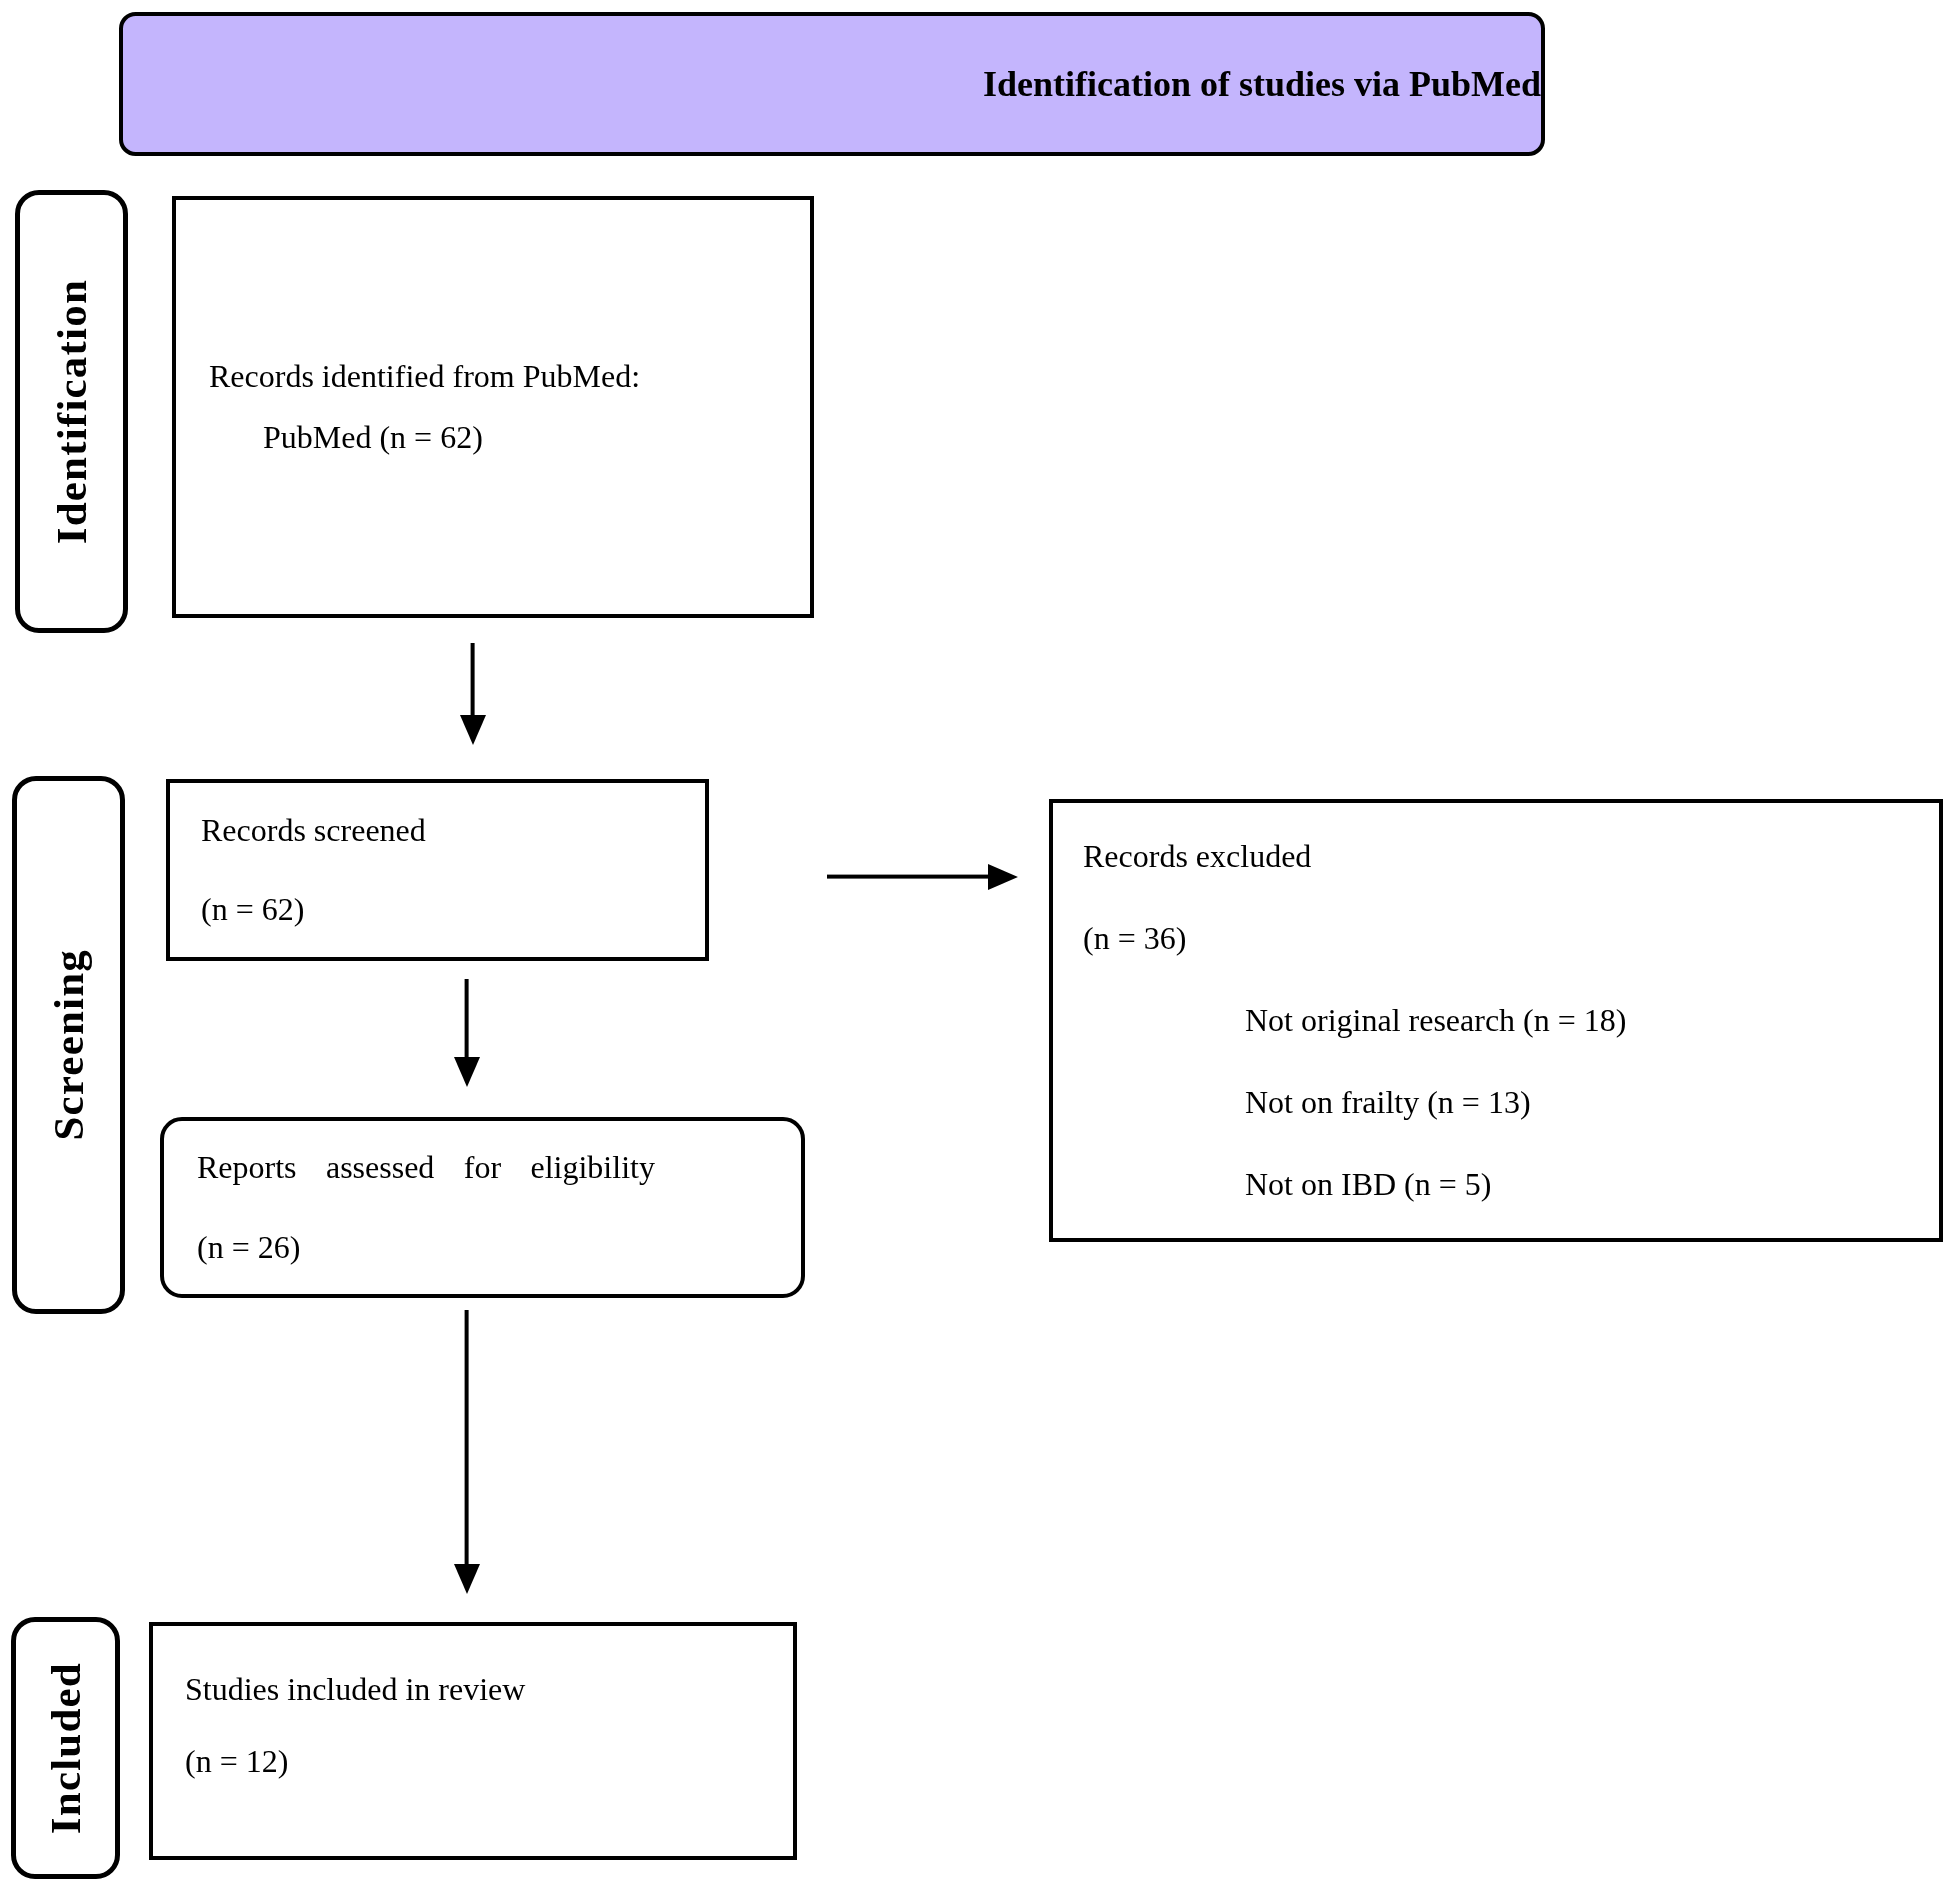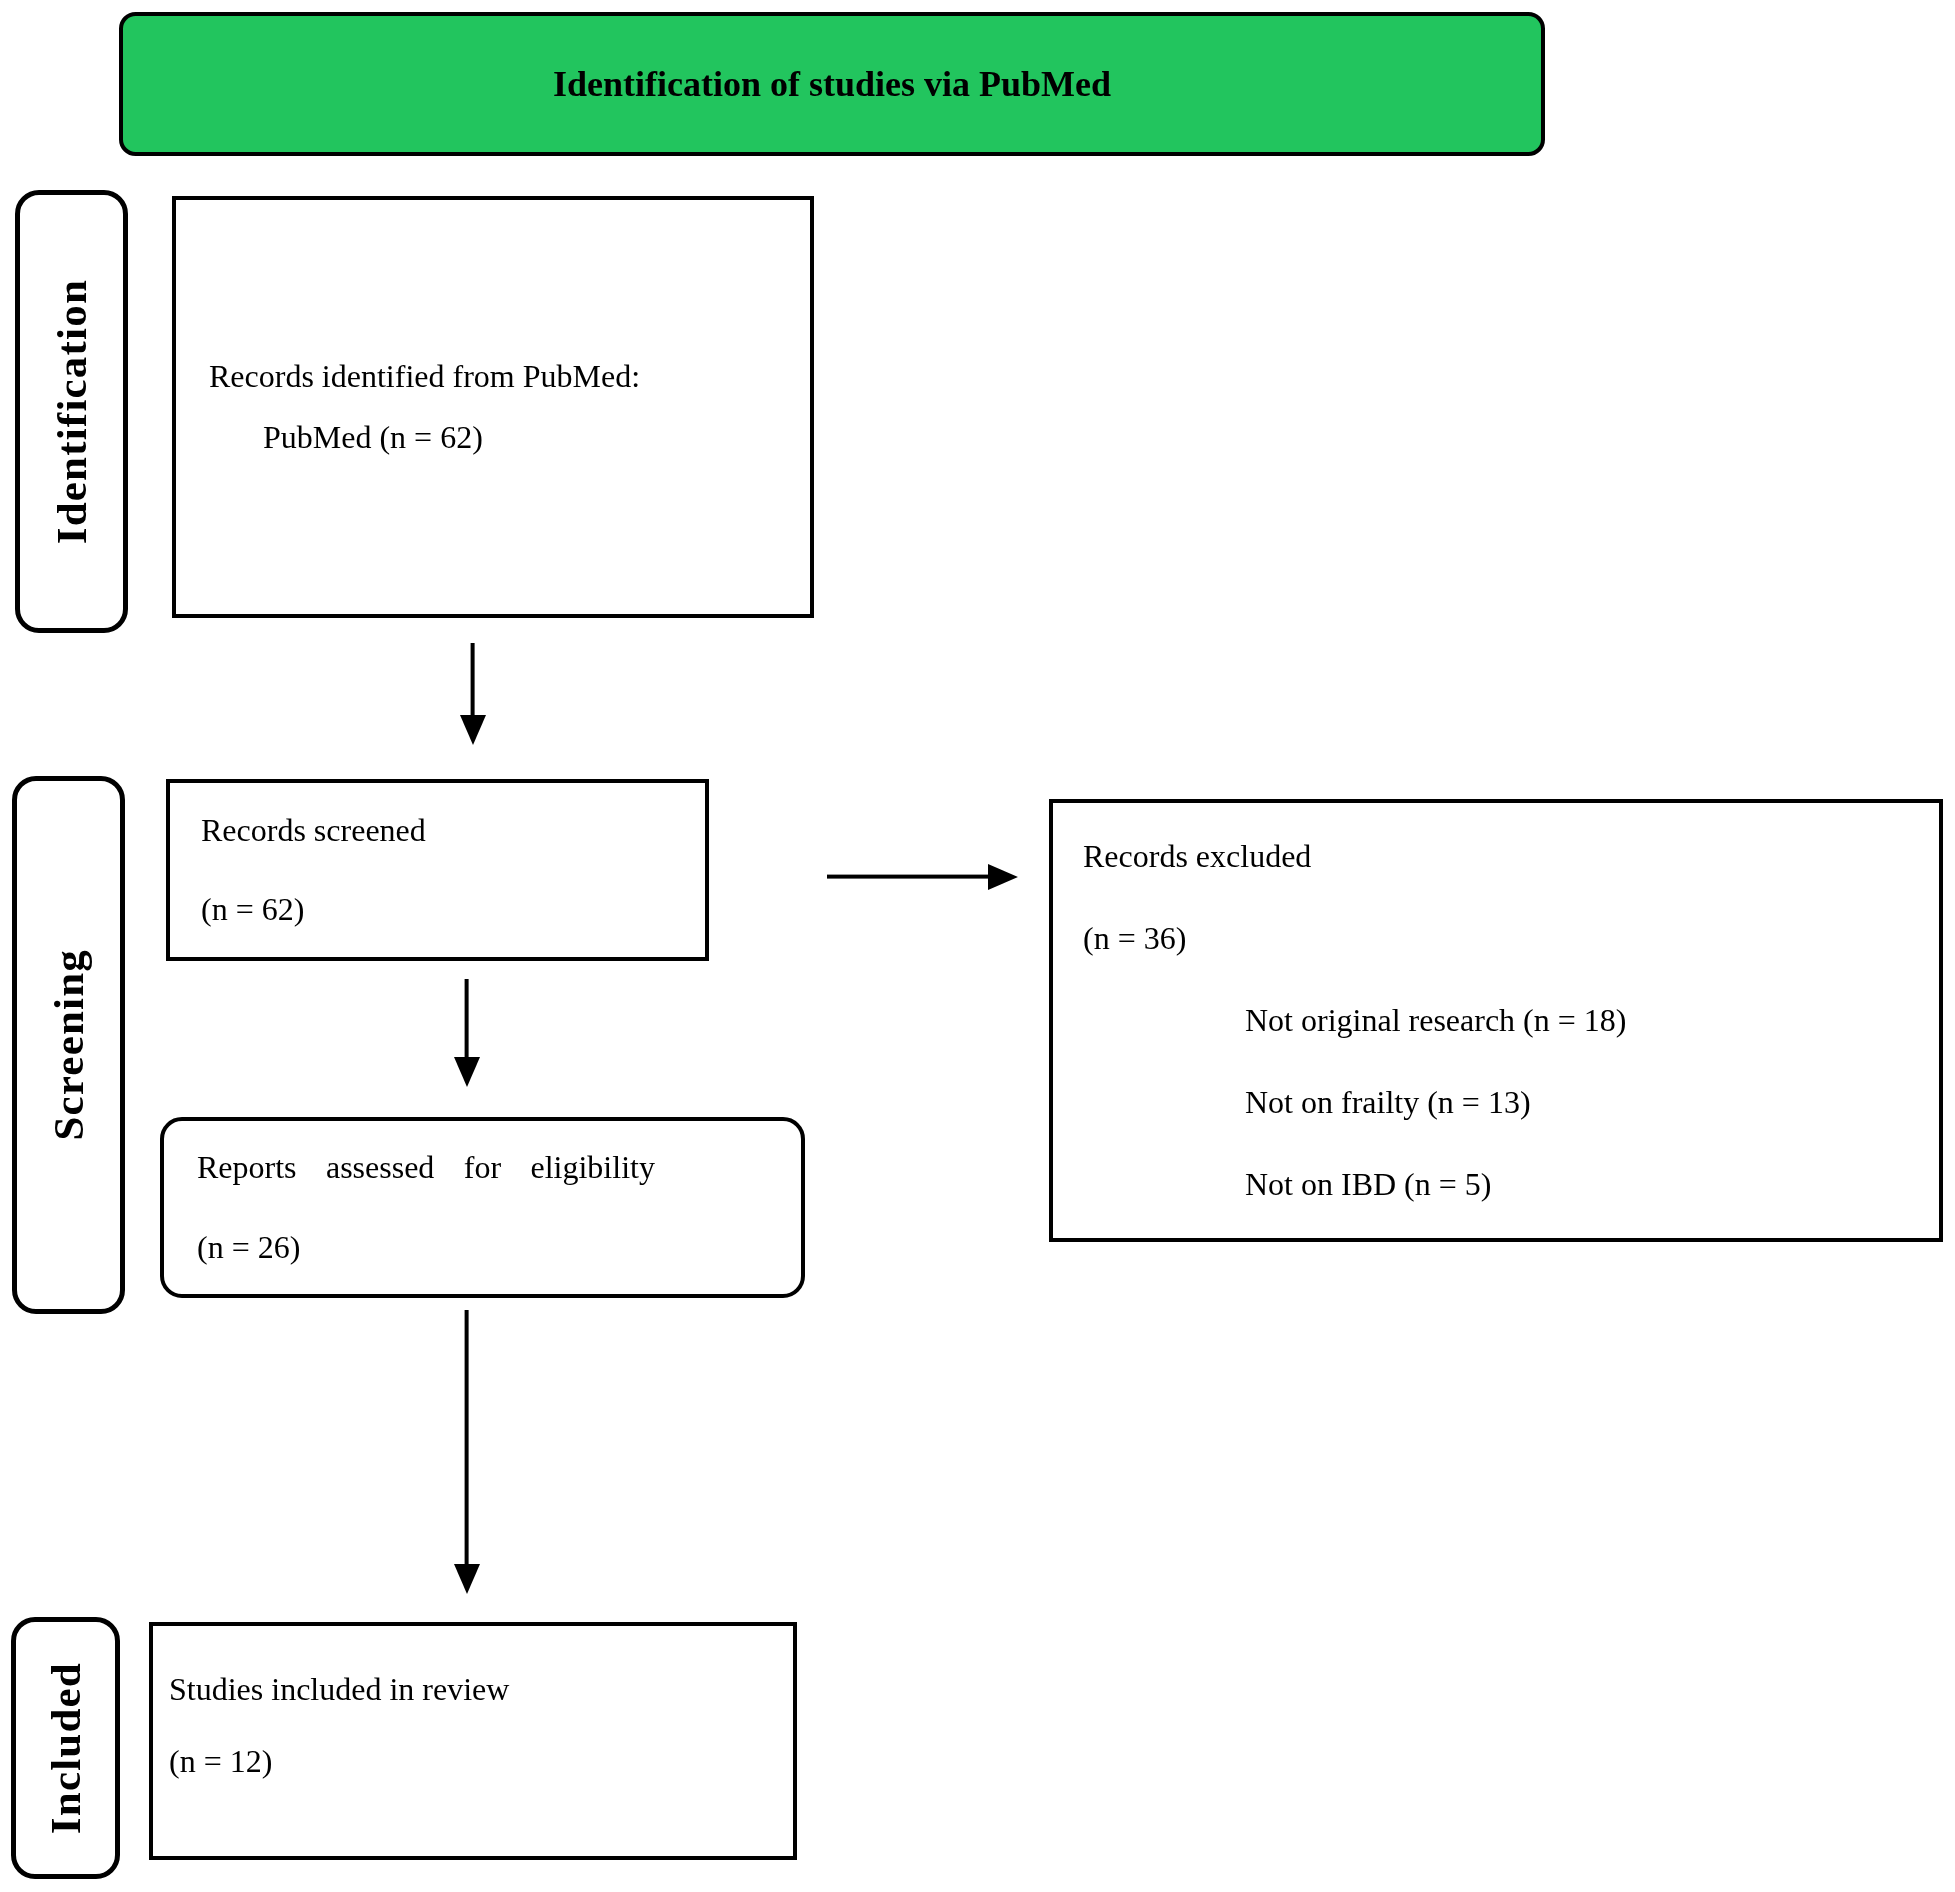--- a/index.html
+++ b/index.html
@@ -20,24 +20,24 @@
     flex-direction: column;
     justify-content: center;
     align-items: flex-start;
     font-size: 32px;
     line-height: 1.35;
   }
   .rounded-header {
     position: absolute;
     border: 4.2px solid #000000;
     border-radius: 16.6px;
-    background: #22c55e;
+    background: #c4b5fd;
     box-sizing: border-box;
     display: flex;
-    justify-content: center;
+    justify-content: flex-end;
     align-items: center;
     font-size: 36px;
     font-weight: bold;
   }
   .stage-label {
     position: absolute;
     border: 5.3px solid #000000;
     border-radius: 24px;
     background: #ffffff;
     box-sizing: border-box;
@@ -92,21 +92,21 @@
   #box-identified      { left: 172px;  top: 196px;  width: 642px; height: 422px; padding-left: 33px; gap: 18px; }
   #box-identified .indent { margin-left: 54px; }
 
   #box-screened        { left: 166px;  top: 779px; width: 543px; height: 182px; padding-left: 31px; gap: 36px; }
   #box-excluded        { left: 1049px; top: 799px; width: 894px; height: 443px; padding-left: 30px; gap: 39px; }
   #box-excluded .indent { margin-left: 162px; }
 
   #box-assessed        { left: 160px;  top: 1117px; width: 645px; height: 181px; padding-left: 33px; gap: 36px; border-radius: 22px; }
   #box-assessed .stretch { word-spacing: 21.4px; }
 
-  #box-included        { left: 149px;  top: 1622px; width: 648px; height: 238px; padding-left: 16px; gap: 28.5px;
+  #box-included        { left: 149px;  top: 1622px; width: 648px; height: 238px; padding-left: 32px; gap: 28.5px;
                          justify-content: flex-start; padding-top: 42px; }
 
   #arrow-1             { left: 459px;  top: 643px; width: 27px;  height: 102px; }
   #arrow-2             { left: 453px;  top: 979px; width: 27px;  height: 108px; }
   #arrow-3             { left: 453px;  top: 1310px; width: 27px;  height: 284px; }
   #arrow-excluded      { left: 827px; top: 860px; width: 191px; height: 33px;  }
 </style>
 </head>
 <body>
 

